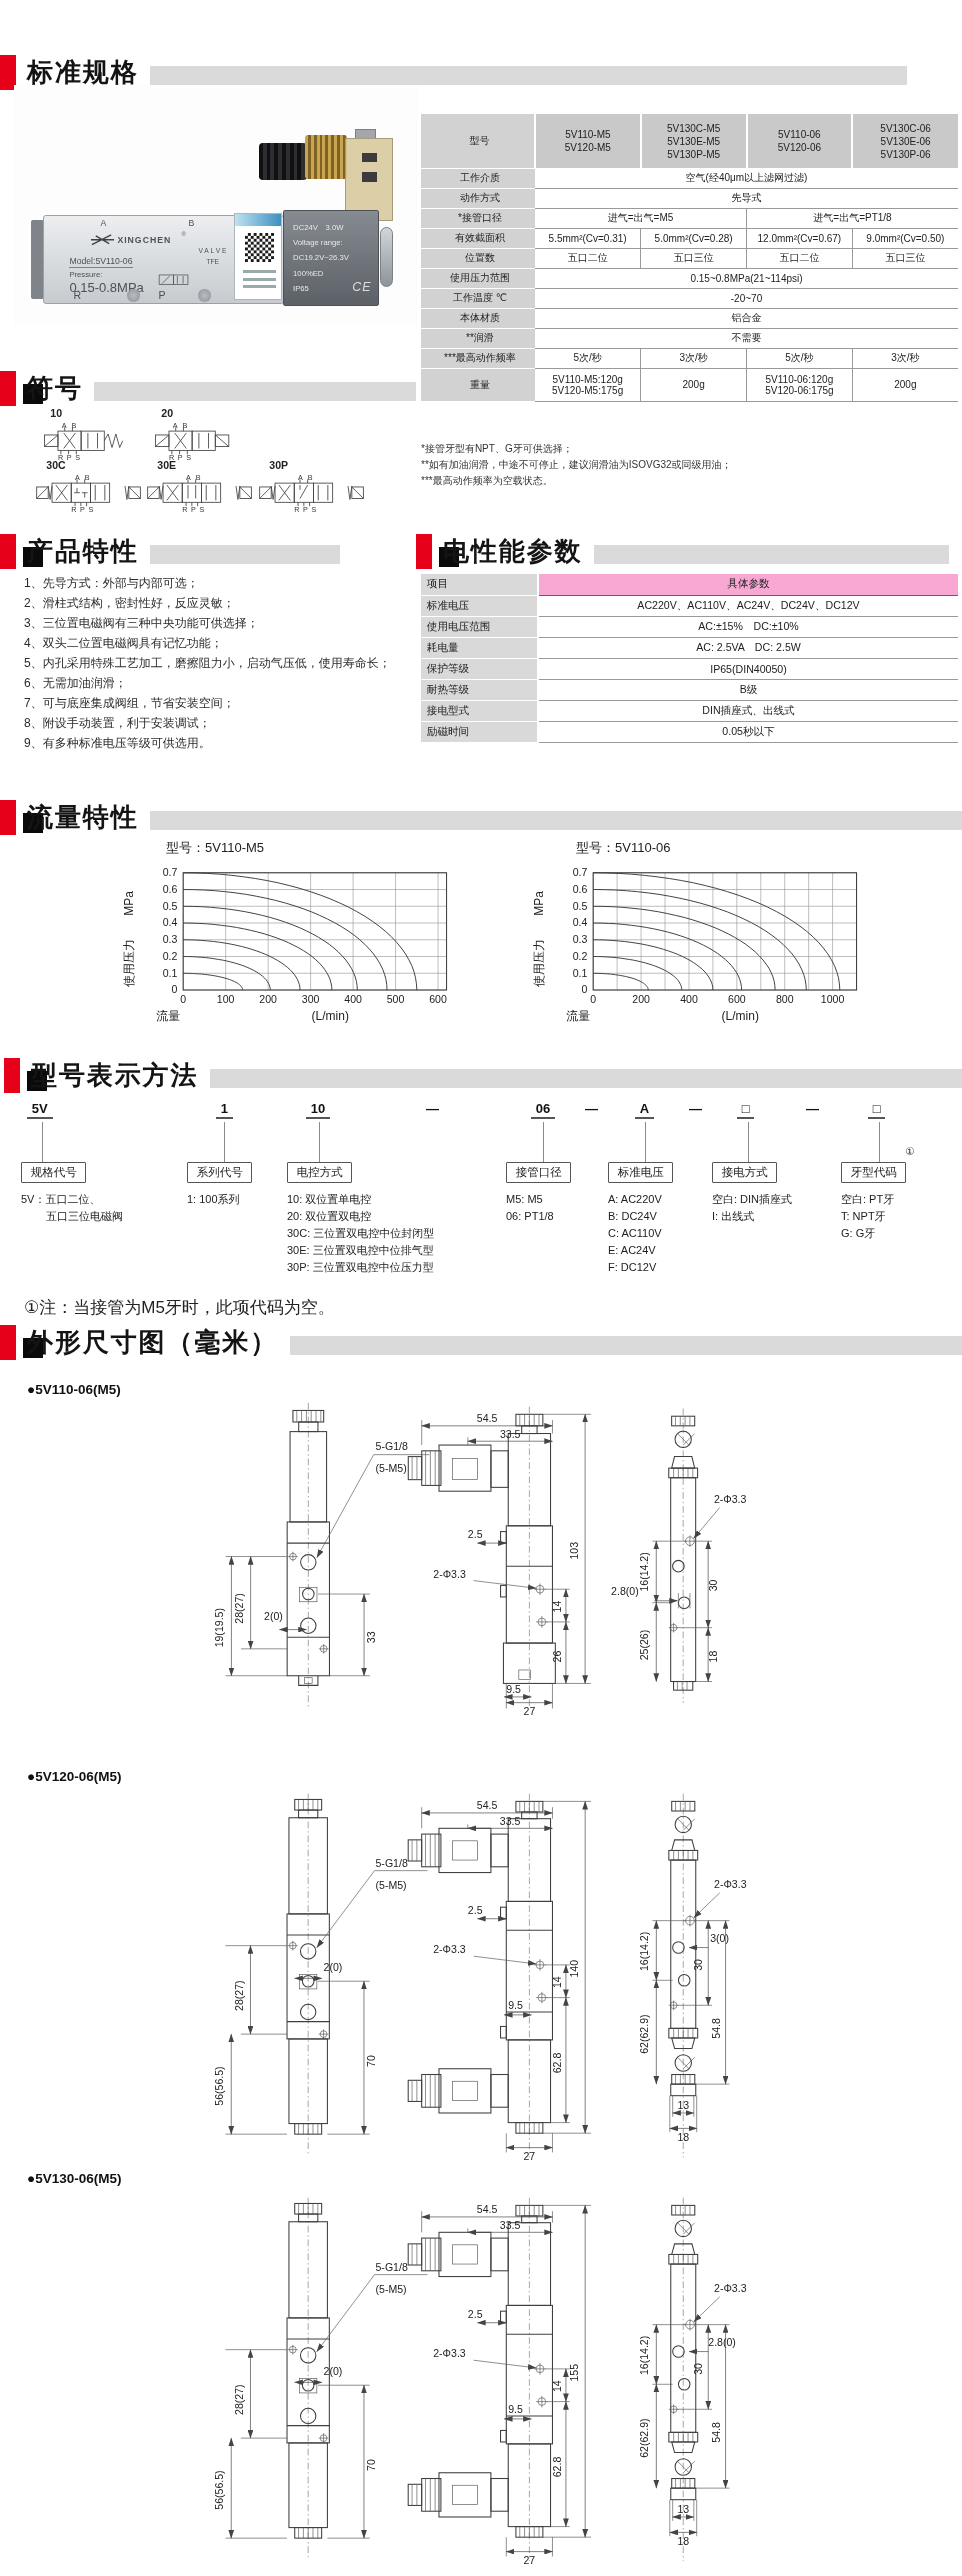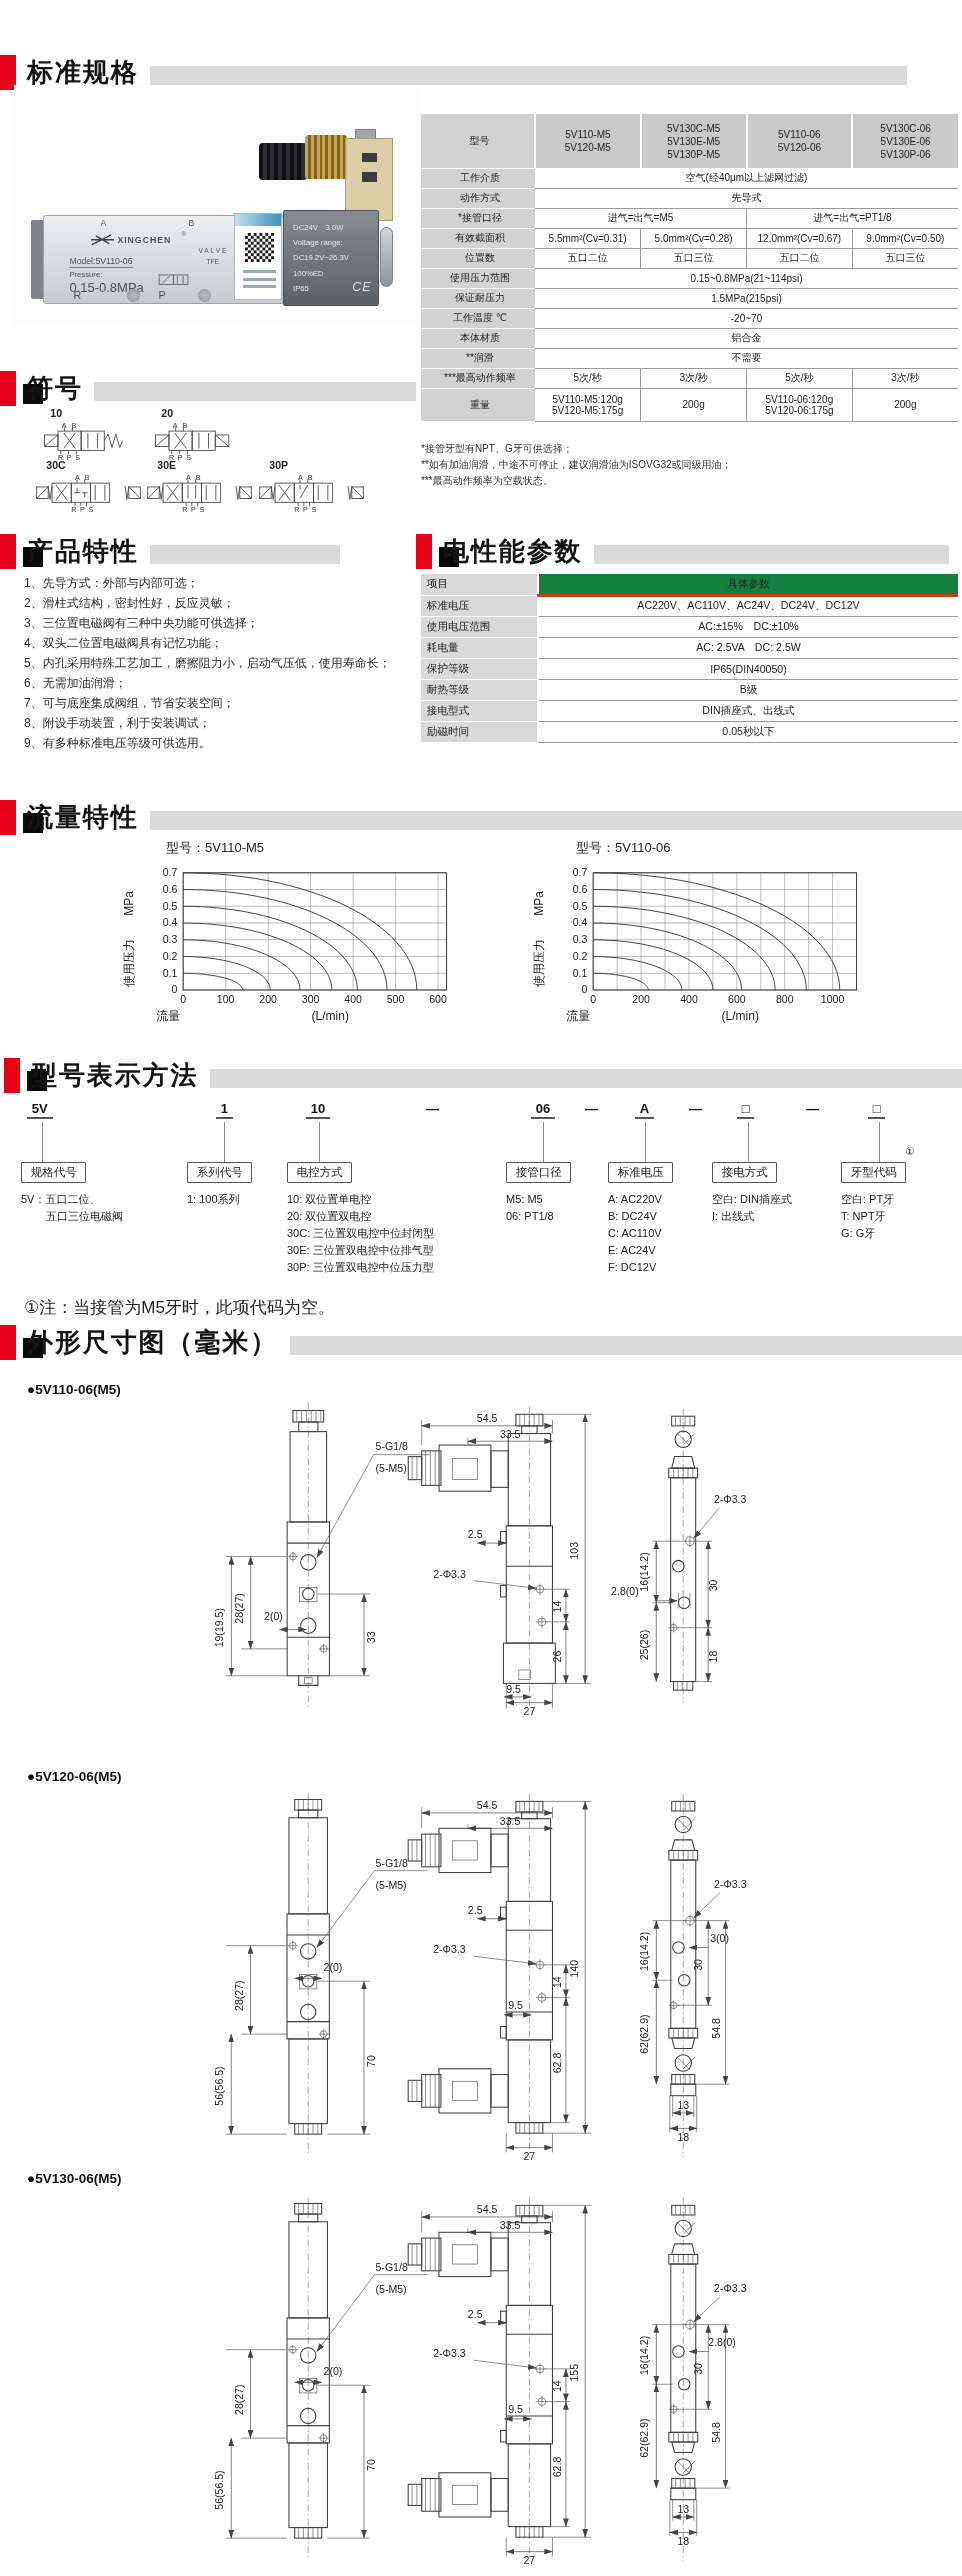--- a/index.html
+++ b/index.html
@@ -17,21 +17,21 @@
 .spec td.lab{width:114px;background:#d2d2d2;text-align:center;padding-left:5.8px;border-bottom:1.9px solid #fff}
 .spec tr.hrow td{height:54px}
 .spec td.mh{background:#c9c9c9;border-left:2.9px solid #fff;line-height:1.3}
 .spec td.val{border-bottom:1px solid #9a9a9a;background:#fff}
 .spec td.vl{border-left:1px solid #9a9a9a}
 .fns{position:absolute;left:421px;top:441px;font-size:10px;line-height:16px;color:#333}
 
 .etab{position:absolute;left:421px;top:574px;width:537px;border-collapse:collapse;table-layout:fixed;font-size:10.6px;text-align:center;color:#222}
 .etab td{height:21px;padding:1px 1.9px}
 .etab td.lab{width:117px;background:#d9d9d9;text-align:left;padding-left:5.8px;border-bottom:1.9px solid #fff}
-.etab td.hd{background:#15803d;border-left:2.9px solid #fff;border-bottom:3px solid #c2410c}
+.etab td.hd{background:#f9a8d4;border-left:2.9px solid #fff;border-bottom:1px solid #c2410c}
 .etab td.v{border-bottom:1px solid #9a9a9a;border-left:2.9px solid #fff}
 
 .feat{position:absolute;left:24px;top:574px;width:395px;font-size:12px;line-height:19px;color:#2b2b2b}
 .feat div{padding-left:27px;text-indent:-27px;margin-bottom:1px}
 
 .photo{position:absolute;left:14.4px;top:85px;width:404px;height:241px;background:#fdfdfd}
 .photo *{position:absolute}
 .pbody{left:29px;top:130px;width:241px;height:89px;background:linear-gradient(#eceef0,#c7cbcf);border:1px solid #9aa0a6;border-radius:2.9px}
 .pcapL{left:16.4px;top:135px;width:13.5px;height:79px;background:#7f848a;border-radius:1.9px}
 .pcoil{left:269px;top:125px;width:96px;height:96px;background:linear-gradient(#868b91,#5c6167);border:1px solid #4c5157;border-radius:1.9px}
@@ -226,24 +226,20 @@
   <tr>
           <td class="lab">位置数</td>
           <td class="val">五口二位</td>
           <td class="val vl">五口三位</td>
           <td class="val vl">五口二位</td>
           <td class="val vl">五口三位</td>
         </tr>
   <tr>
           <td class="lab">使用压力范围</td>
           <td class="val" colspan="4">0.15~0.8MPa(21~114psi)</td>
-        </tr>
-  <tr>
-          <td class="lab">保证耐压力</td>
-          <td class="val" colspan="4">1.5MPa(215psi)</td>
         </tr>
   <tr>
           <td class="lab">工作温度 ℃</td>
           <td class="val" colspan="4">-20~70</td>
         </tr>
   <tr>
           <td class="lab">本体材质</td>
           <td class="val" colspan="4">铝合金</td>
         </tr>
   <tr>

